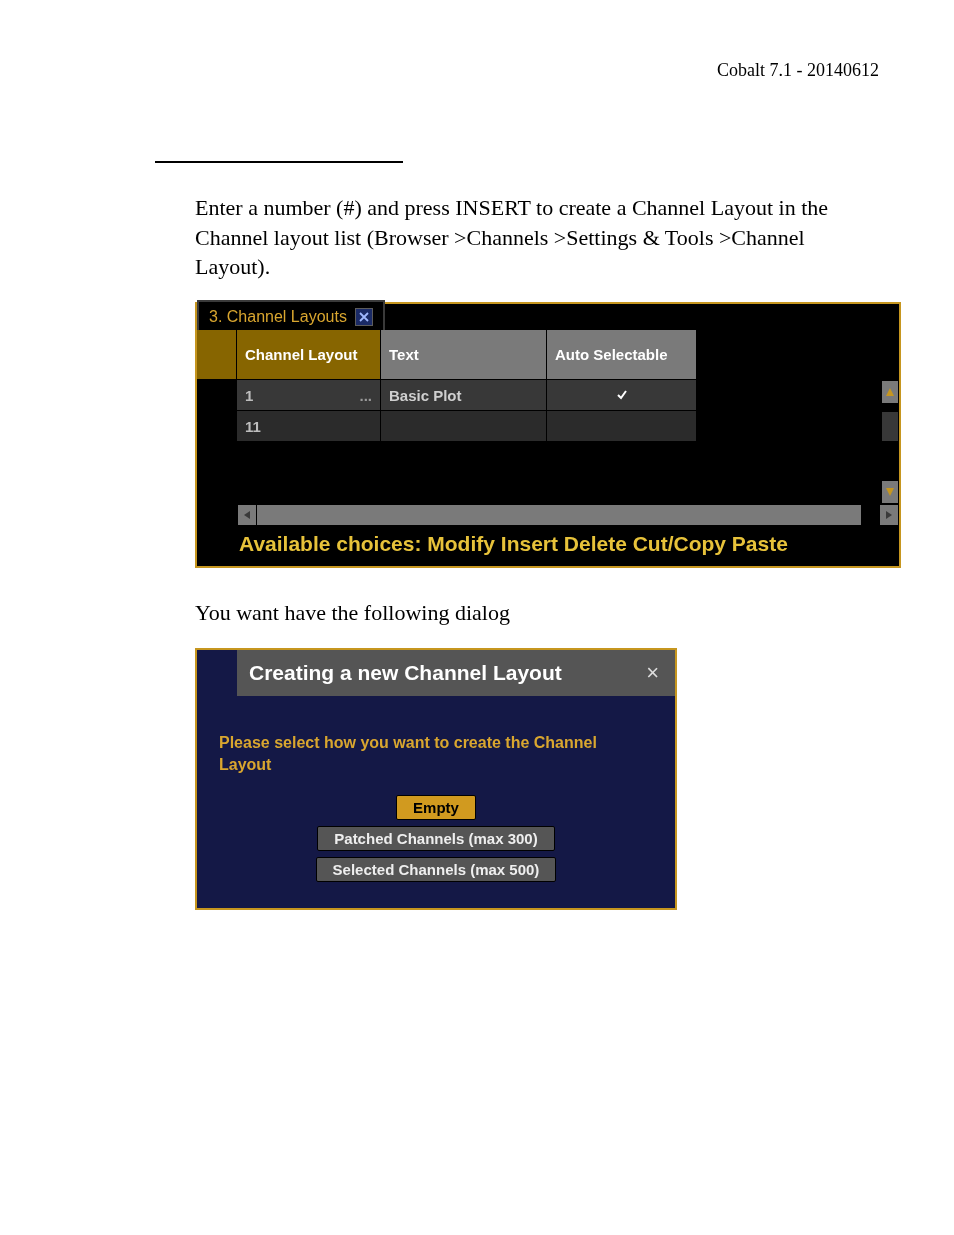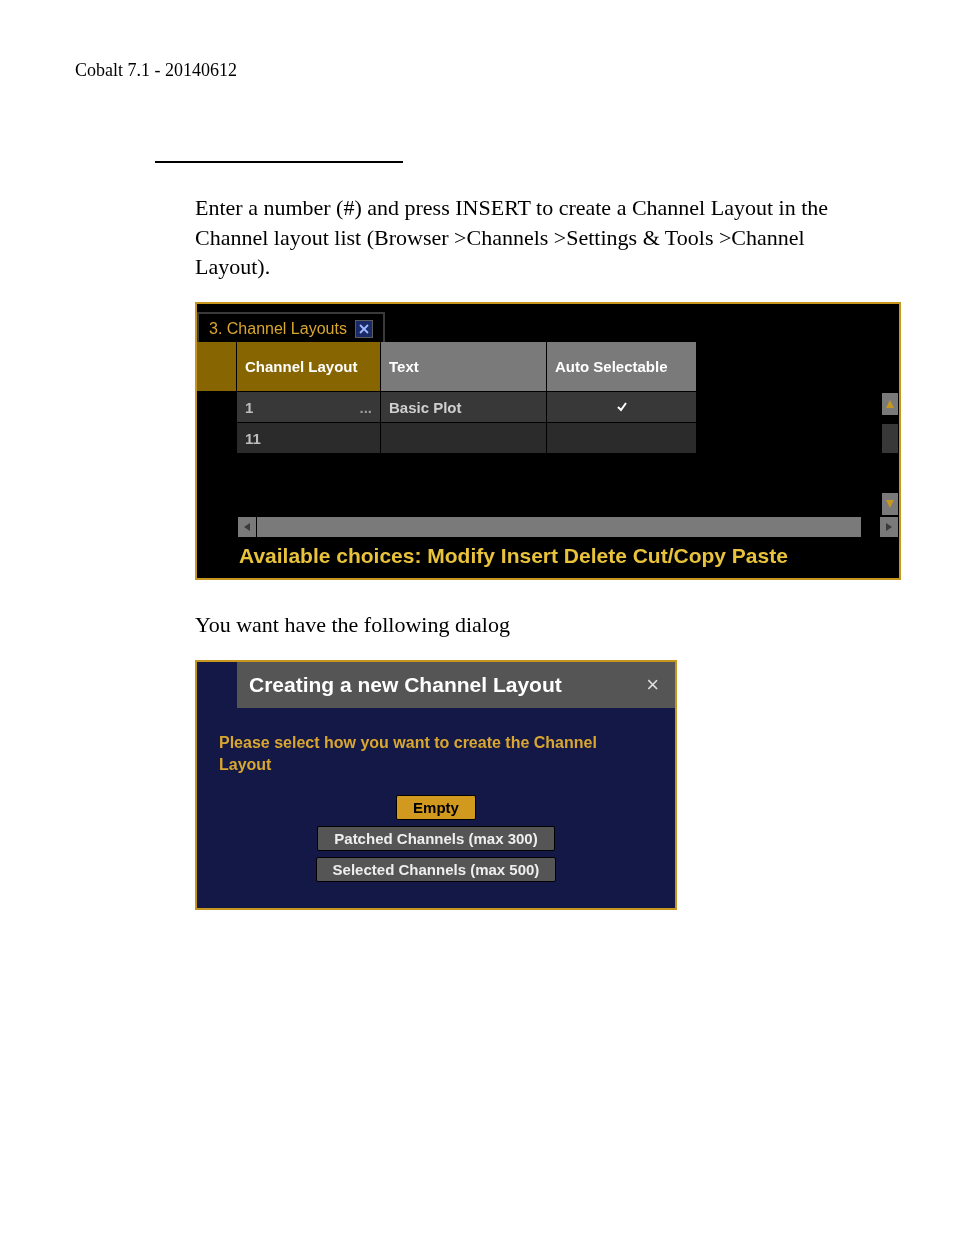--- a/index.html
+++ b/index.html
@@ -8,20 +8,21 @@
     background: #fff;
     font-family: "Times New Roman", Times, serif;
     color: #000;
     width: 954px;
   }
   .page {
     padding: 60px 75px 40px 75px;
     box-sizing: border-box;
   }
   .header-right {
+    text-align: right;
     font-size: 18px;
     margin-bottom: 80px;
   }
   .section-rule {
     border: none;
     border-top: 2px solid #000;
     width: 248px;
     margin: 0 0 30px 80px;
   }
   .body-text {
@@ -35,21 +36,21 @@
   .shot1 {
     margin-left: 120px;
     width: 702px;
     border: 2px solid #c6961f;
     background: #000;
     font-family: "Segoe UI", Tahoma, Verdana, sans-serif;
     margin-bottom: 30px;
   }
   .shot1-tabbar {
     background: #000;
-    height: 38px;
+    height: 26px;
     display: flex;
     align-items: flex-end;
   }
   .shot1-tab {
     display: flex;
     align-items: center;
     gap: 8px;
     background: #000;
     color: #d9a62f;
     border: 2px solid #3a3a3a;
@@ -169,21 +170,21 @@
     font-weight:bold;
     margin-left:40px;
   }
   .shot2-title .x {
     font-weight:normal;
     color:#ddd;
     font-size:22px;
     padding:0 4px;
   }
   .shot2-body {
-    padding: 24px 22px 26px 22px;
+    padding: 36px 22px 26px 22px;
   }
   .shot2-body .prompt {
     color:#d9a62f;
     font-weight:bold;
     font-size:16px;
     line-height:1.4;
     margin-bottom:18px;
     font-family: Tahoma, Verdana, sans-serif;
   }
   .opts { display:flex; flex-direction:column; align-items:center; gap:6px; }

